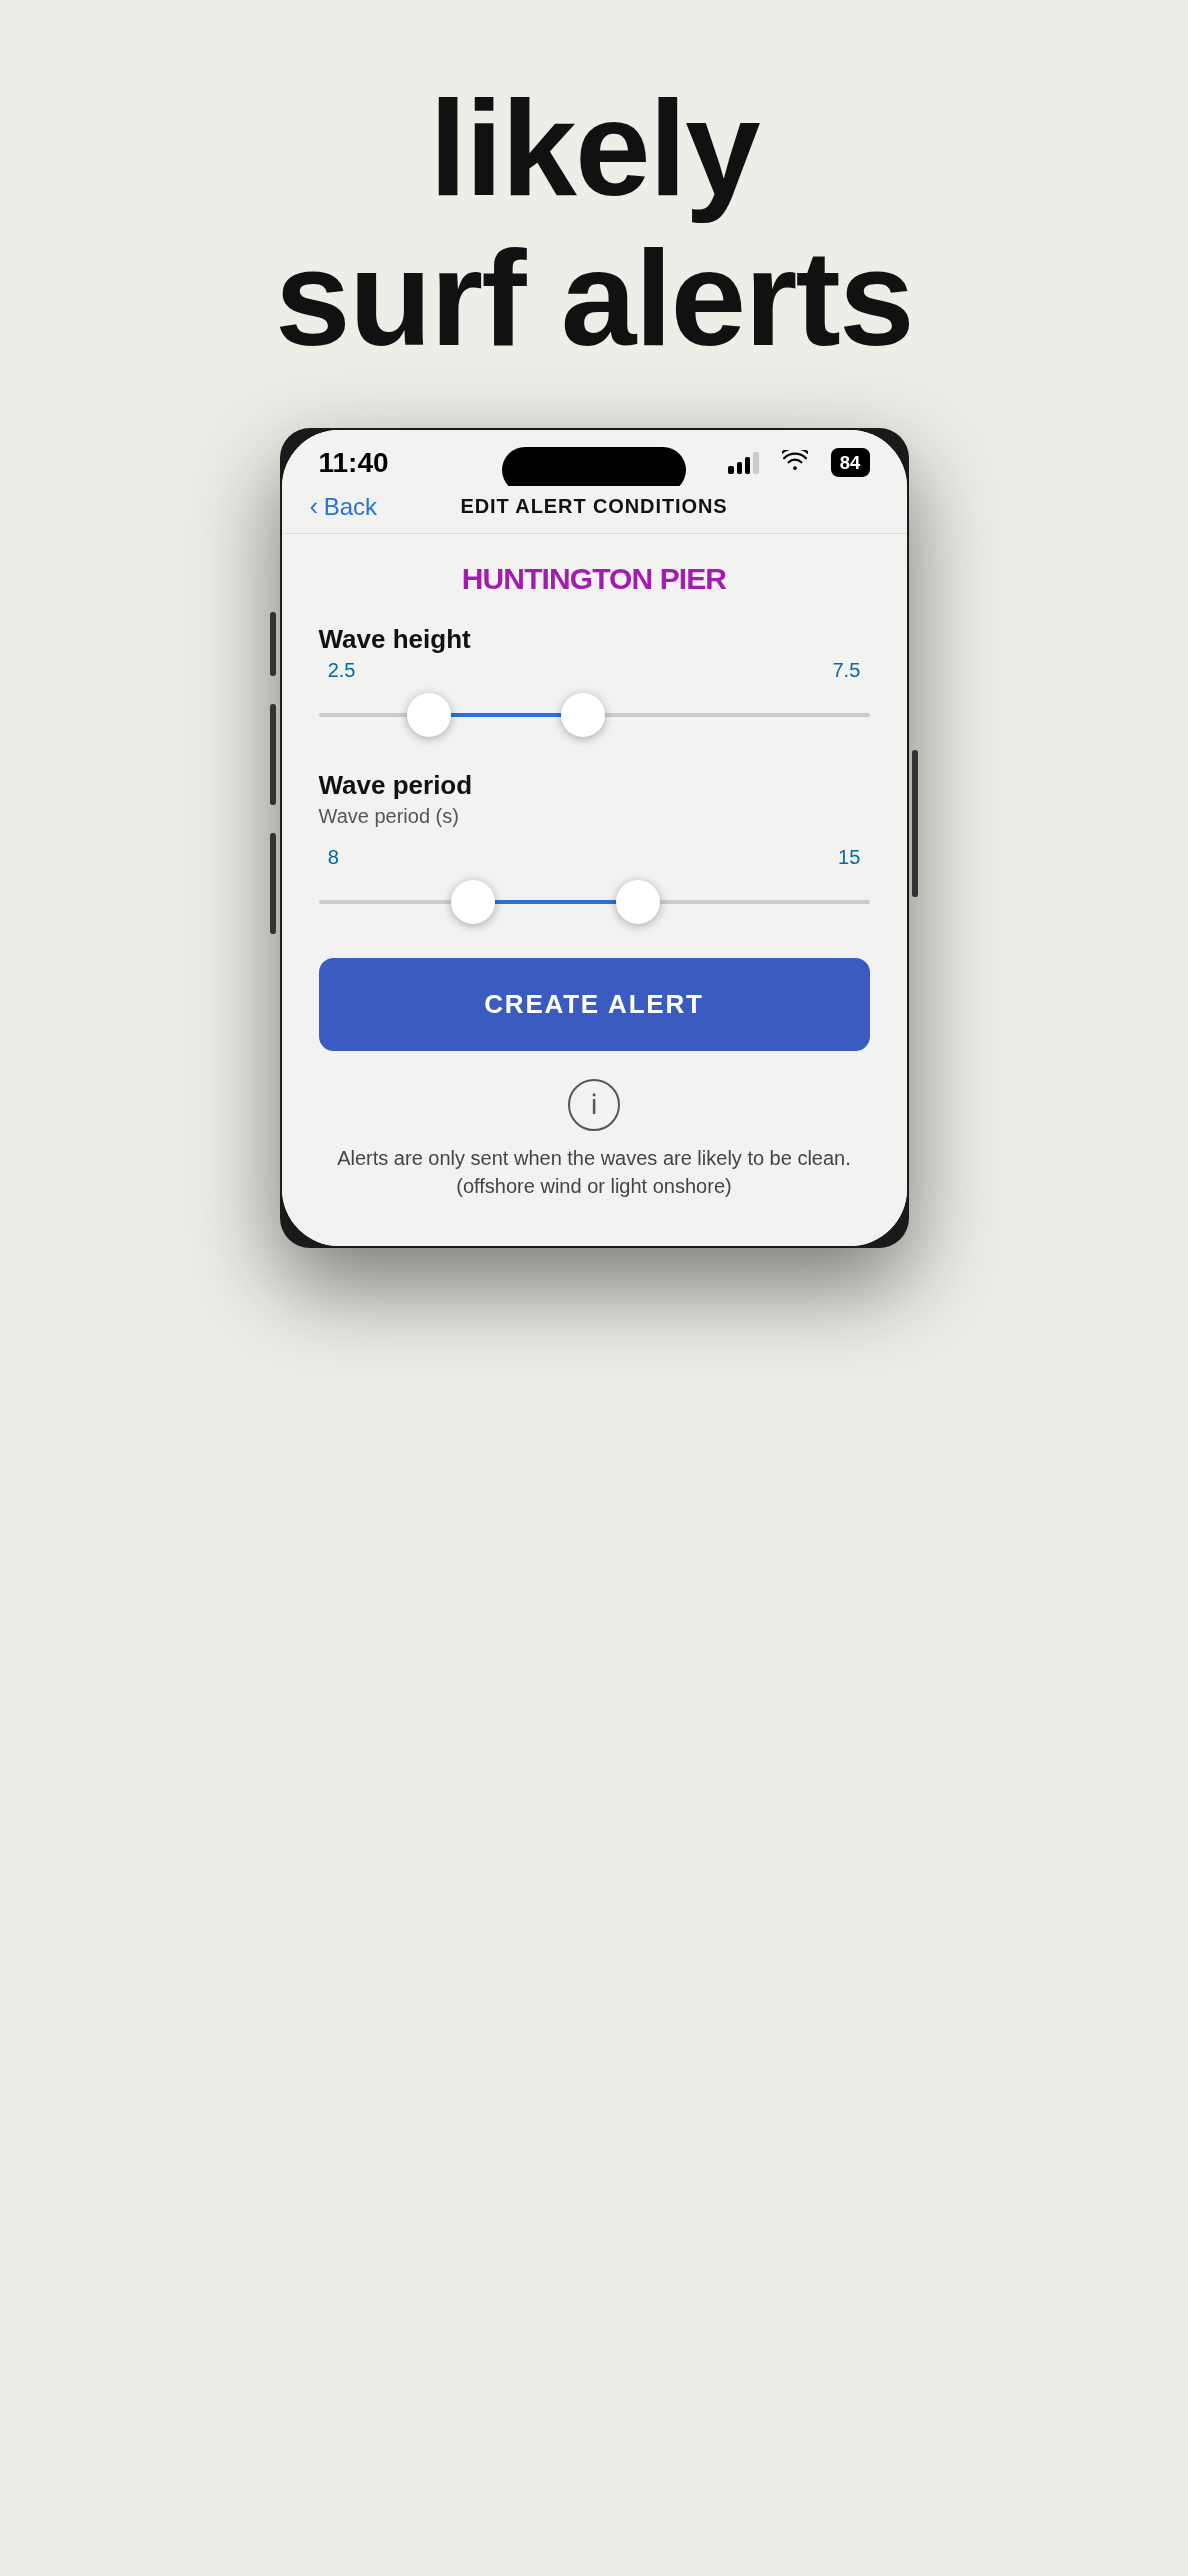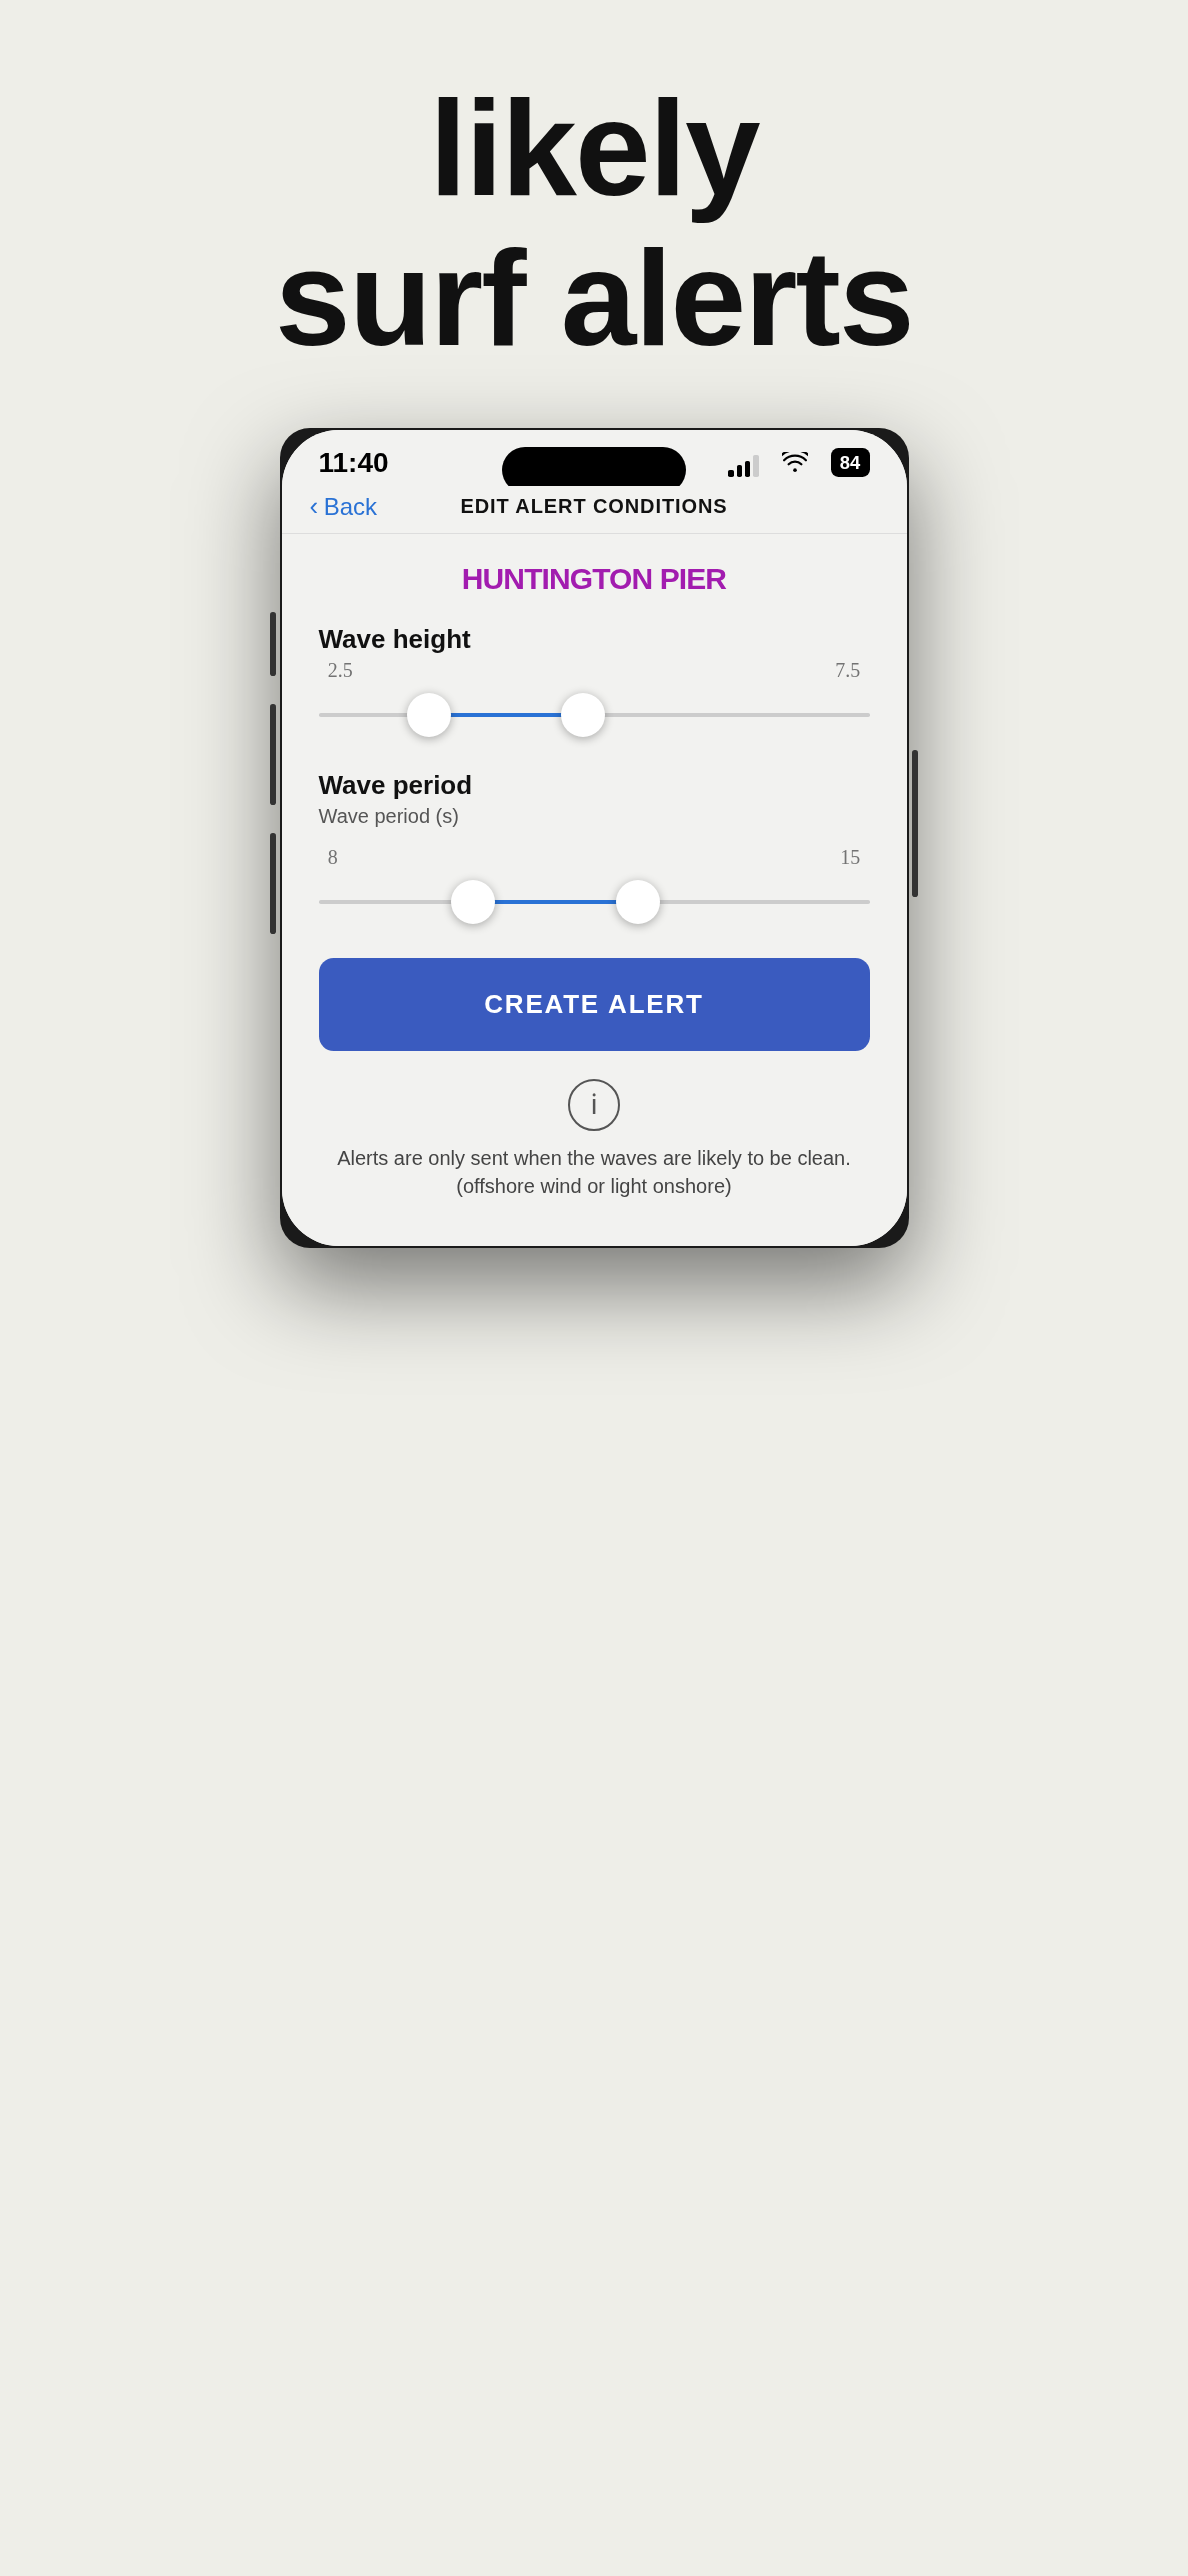--- a/index.html
+++ b/index.html
@@ -68,21 +68,21 @@
       left: 50%;
       transform: translateX(-50%);
       width: 184px;
       height: 46px;
       background: #000;
       border-radius: 28px;
     }
 
     .status-icons {
       display: flex;
-      align-items: flex-end;
+      align-items: center;
       gap: 23px;
     }
 
     .signal-bars {
       display: flex;
       align-items: flex-end;
       gap: 2.8px;
       height: 22px;
     }
 
@@ -177,22 +177,21 @@
 
     .range-values {
       display: flex;
       justify-content: space-between;
       padding: 0 9.2px;
       margin-bottom: 5.5px;
     }
 
     .range-value {
       font-size: 20px;
-      color: #737373;
-      font-family: Liberation Serif, serif;
+      color: #0369a1;
     }
 
     
     .slider-container {
       position: relative;
       height: 55px;
       display: flex;
       align-items: center;
       margin-bottom: 9.2px;
     }

